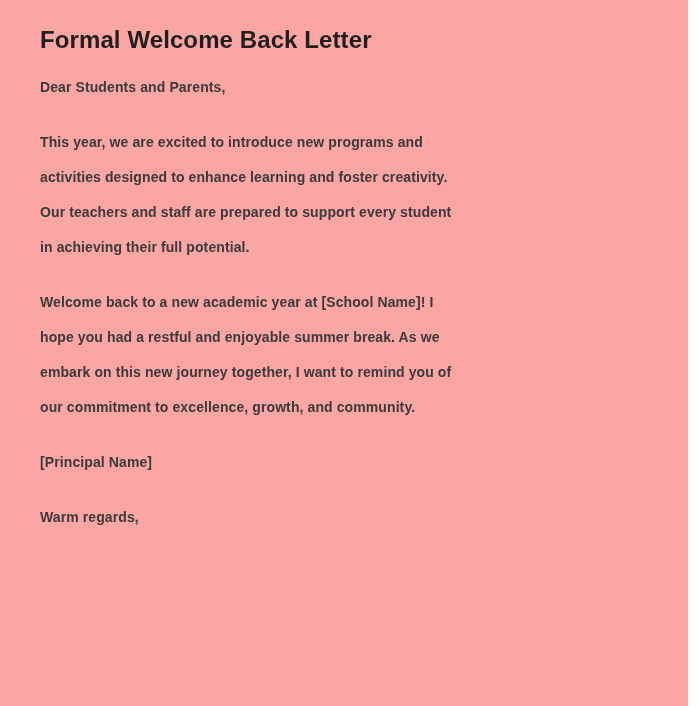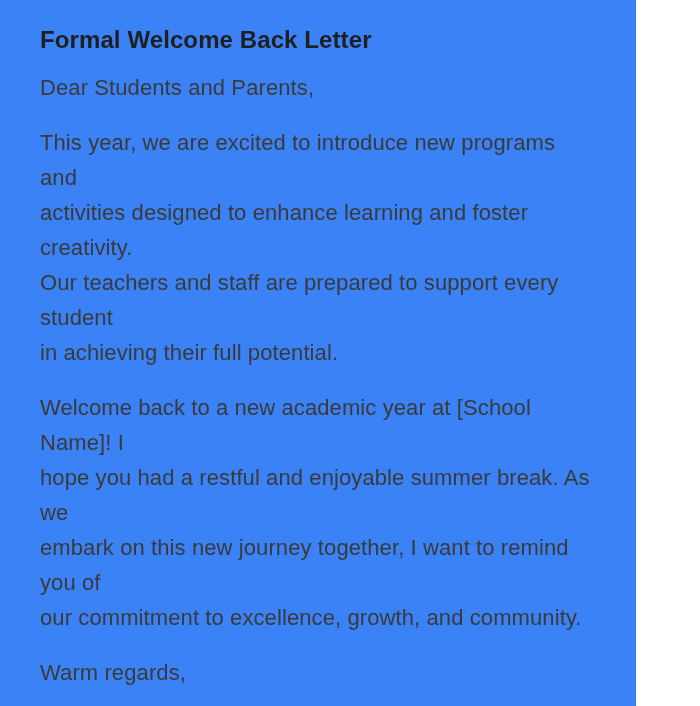--- a/index.html
+++ b/index.html
@@ -9,38 +9,38 @@
   }
   body {
     width: 700px;
     height: 706px;
     font-family: "Liberation Sans", sans-serif;
     -webkit-font-smoothing: antialiased;
     overflow: hidden;
   }
   .page {
     box-sizing: border-box;
-    width: 636px;
+    width: 688px;
     height: 706px;
     padding: 26px 40px 0 40px;
-    background: #3b82f6;
+    background: #fca5a5;
   }
   .doc-title {
     margin: 0 0 16px 0;
     font-size: 24px;
     line-height: 28px;
     font-weight: 700;
     color: #1f1f1f;
     letter-spacing: 0.1px;
   }
   .para {
     margin: 20px 0 0 0;
-    font-size: 22px;
+    font-size: 14px;
     line-height: 35px;
-    font-weight: 400;
+    font-weight: 700;
     color: #3a3a3a;
     white-space: pre-line;
     letter-spacing: 0.1px;
   }
   .para.salutation {
     margin-top: 0;
   }
 </style>
 </head>
 <body>
@@ -54,16 +54,16 @@
 activities designed to enhance learning and foster creativity.
 Our teachers and staff are prepared to support every student
 in achieving their full potential.</p>
 
   <p class="para">Welcome back to a new academic year at [School Name]! I
 hope you had a restful and enjoyable summer break. As we
 embark on this new journey together, I want to remind you of
 our commitment to excellence, growth, and community.</p>
 
 
+  <p class="para">[Principal Name]</p>
+
   <p class="para">Warm regards,</p>
-
-  <p class="para">[Principal Name]</p>
 </div>
 
 </body></html>

